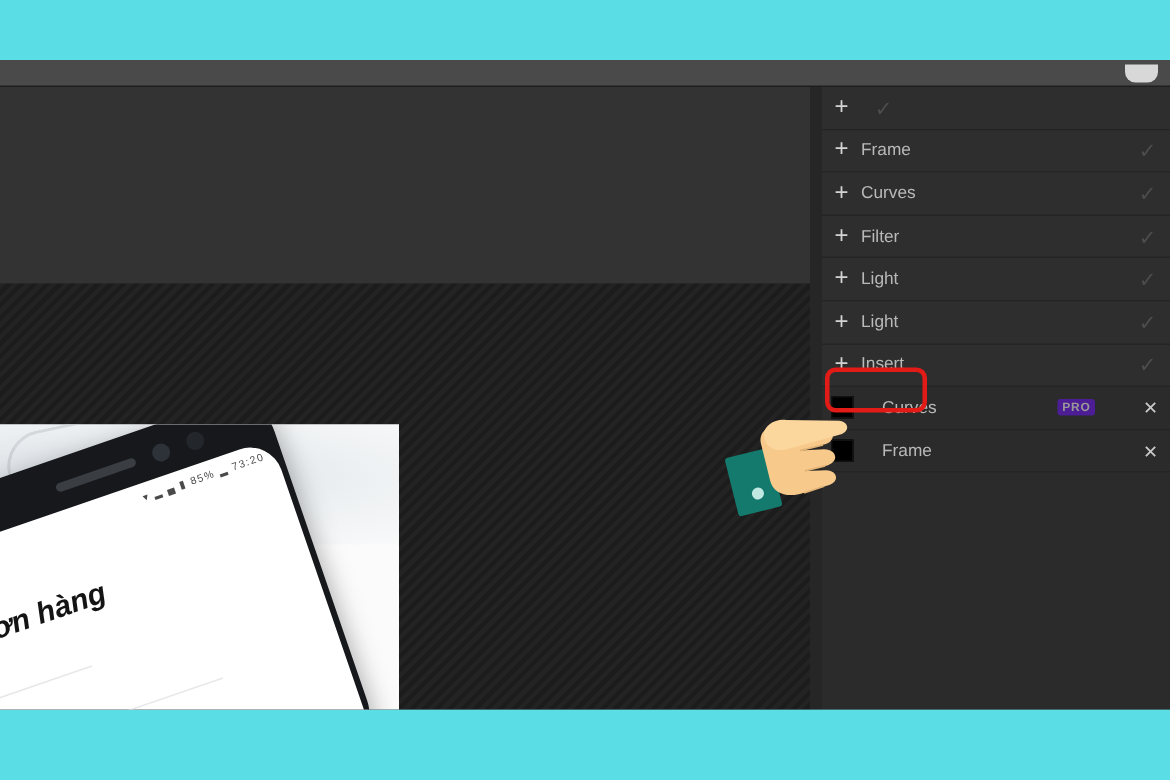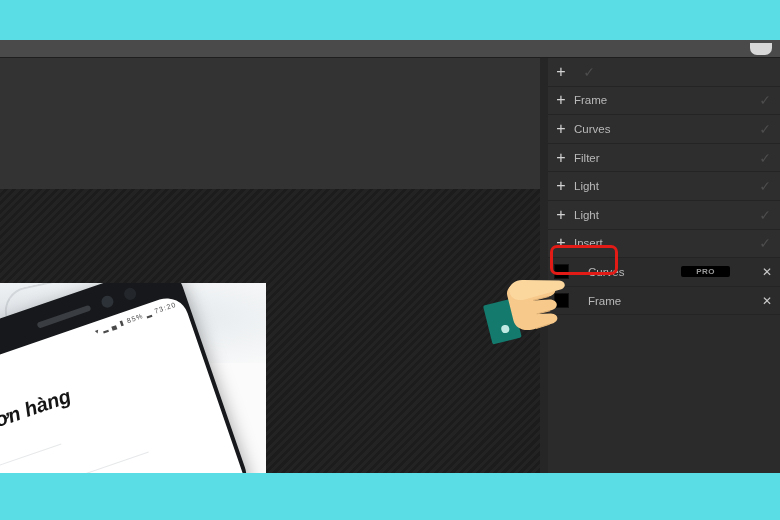--- a/index.html
+++ b/index.html
@@ -262,23 +262,23 @@
     width: 30px;
     text-align: center;
     font-size: 14px;
     color: #4d4d4d;
     flex: 0 0 30px;
   }
   .row-pro {
     font-size: 8px;
     font-weight: bold;
     color: #9a9a9a;
-    background: #000000;
+    background: #4c1d95;
     border-radius: 2px;
-    padding: 1px 15px;
+    padding: 1px 3px;
     letter-spacing: .5px;
     margin-right: 12px;
     flex: 0 0 auto;
   }
   .row-close {
     width: 26px;
     text-align: center;
     font-size: 12px;
     color: #c9c9c9;
     flex: 0 0 26px;

